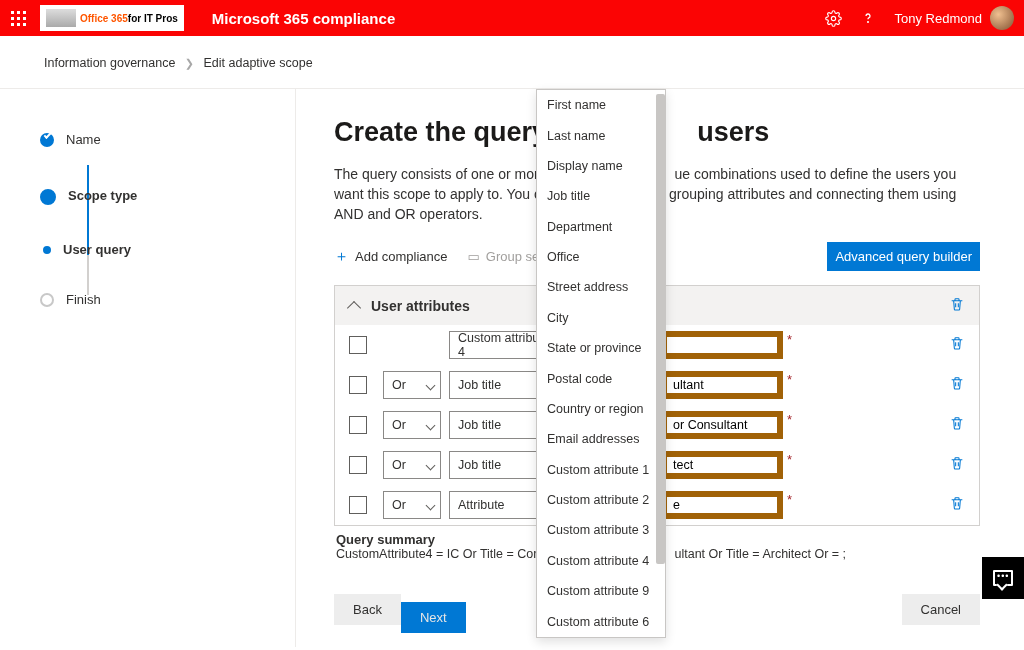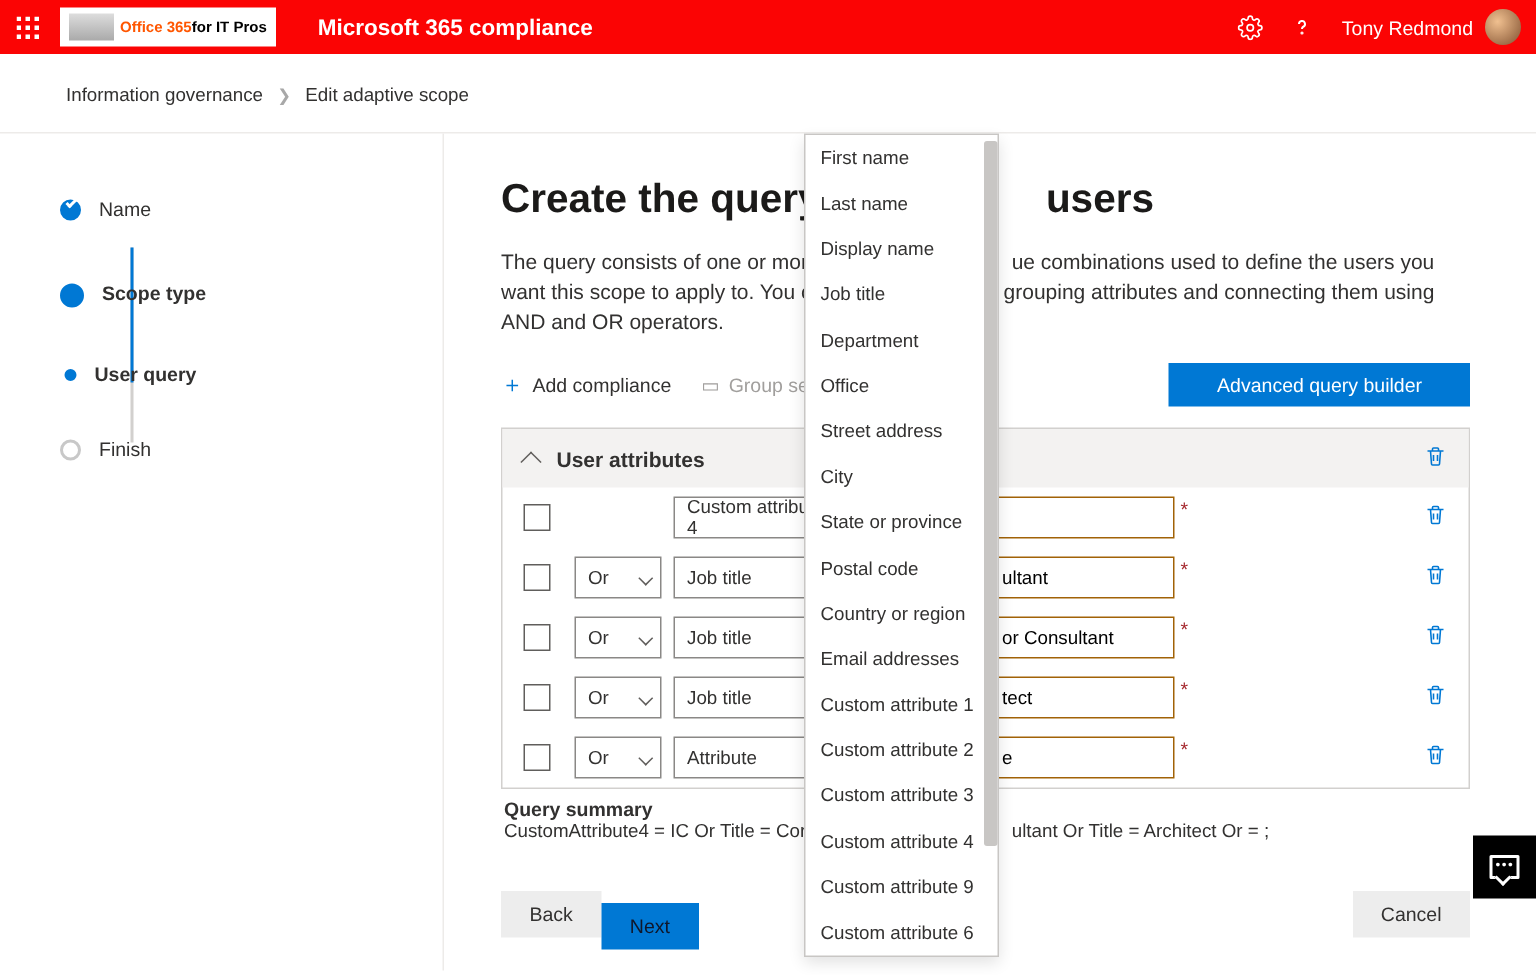--- a/index.html
+++ b/index.html
@@ -29,41 +29,41 @@
   .step-label { font-size:13px; line-height:22px; }
   .step.current .step-label { font-weight:600; }
   .check { width:7px; height:4px; border-left:2px solid #fff; border-bottom:2px solid #fff; transform:rotate(-45deg); position:relative; top:-2px; left:2px; }
   .main { flex:1; padding:28px 44px 0 38px; overflow:hidden; position:relative; }
   h1 { font-size:27px; font-weight:700; margin:0 0 16px 0; color:#1b1a19; }
   .desc { font-size:14px; line-height:20px; color:#323130; margin-bottom:18px; }
   .toolbar { display:flex; align-items:center; gap:20px; margin-bottom:14px; }
   .tool-btn { display:flex; align-items:center; gap:6px; font-size:13px; cursor:pointer; }
   .tool-btn .plus { color:#0078d4; font-size:15px; font-weight:300; }
   .tool-btn.dis { color:#a19f9d; cursor:default; }
-  .adv-btn { background:#0078d4; color:#fff; font-size:13px; padding:7px 32px; cursor:pointer; border:none; }
+  .adv-btn { background:#0078d4; color:#fff; font-size:13px; padding:7px 8px; cursor:pointer; border:none; }
   .ua-panel { border:1px solid #d2d0ce; }
   .ua-head { background:#f3f2f1; padding:10px 14px; display:flex; align-items:center; gap:12px; font-size:14px; font-weight:600; }
   .chev-up { width:10px; height:10px; border-left:1px solid #605e5c; border-top:1px solid #605e5c; transform:rotate(45deg); margin-top:4px; }
   .ua-head .del { margin-left:auto; color:#0078d4; cursor:pointer; }
   .row { display:flex; align-items:center; gap:8px; padding:6px 14px; }
   .cb { width:18px; height:18px; border:1px solid #605e5c; background:#fff; cursor:pointer; margin-right:8px; }
   .sel { border:1px solid #8a8886; background:#fff; height:28px; font-size:12.5px; padding:3px 20px 3px 8px; cursor:pointer; position:relative; display:flex; align-items:center; }
   .sel.op { width:58px; }
   .sel.attr { width:126px; }
   .sel .car { position:absolute; right:6px; top:10px; width:7px; height:7px; border-right:1px solid #605e5c; border-bottom:1px solid #605e5c; transform:rotate(45deg); }
   .ast { color:#a4262c; font-size:13px; position:relative; top:-6px; left:-4px; }
   .eq-lbl { font-size:12.5px; }
-  .txt { border:1px solid #a16207; height:28px; width:122px; padding:3px 6px; font-size:12.5px; }
+  .txt { border:6px solid #a16207; height:28px; width:122px; padding:3px 6px; font-size:12.5px; }
   .row .del { margin-left:auto; color:#0078d4; cursor:pointer; }
   .qs { padding:6px 2px 0 2px; font-size:13px; font-weight:600; }
   .qs-txt { padding:0 2px; font-size:12.5px; color:#323130; }
   .footer { position:absolute; bottom:14px; left:38px; right:44px; display:flex; align-items:center; gap:0; }
   .btn { font-size:13px; padding:7px 18px; cursor:pointer; border:1px solid transparent; }
   .btn.back { background:#ededed; color:#323130; }
-  .btn.next { background:#0078d4; color:#0f172a;margin-top:16px; }
+  .btn.next { background:#0078d4; color:#e5e5e5;margin-top:16px; }
   .btn.cancel { background:#ededed; color:#323130; margin-left:auto; }
   .dropdown { position:absolute; left:536px; top:0; background:#fff; border:1px solid #c8c6c4; width:130px; box-shadow:0 4px 10px rgba(0,0,0,.12); z-index:50; }
   .dropdown .opt { padding:7.2px 10px; font-size:12.5px; cursor:pointer; line-height:16px; }
   .dd-scroll { position:absolute; right:0; top:2px; bottom:2px; width:9px; background:transparent; }
   .dd-thumb { position:absolute; left:0; right:0; top:2px; height:470px; background:#c8c6c4; border-radius:2px; }
   .feedback { position:absolute; right:0; bottom:48px; width:42px; height:42px; background:#000; display:flex; align-items:center; justify-content:center; cursor:pointer; z-index:40; }
   .fb-ico { width:20px; height:16px; border:2px solid #fff; position:relative; border-radius:1px; }
   .fb-ico:before{content:""; position:absolute; width:6px; height:6px; border-right:2px solid #fff; border-bottom:2px solid #fff; background:#000; transform:rotate(45deg); bottom:-5px; left:3px;}
   .fb-ico:after{content:"•••"; color:#fff; font-size:9px; position:absolute; top:-1px; left:2px; letter-spacing:1px;}
   .line-full { position:absolute; left:47px; top:42px; height:130px; width:2px; background:#d2d0ce; }

